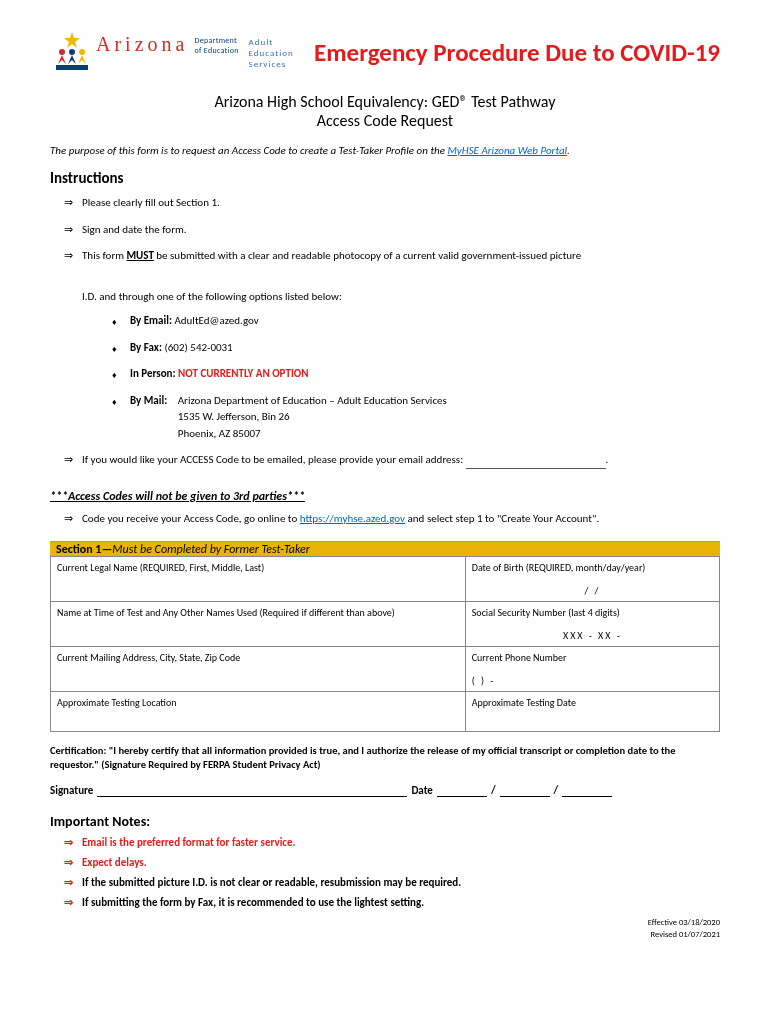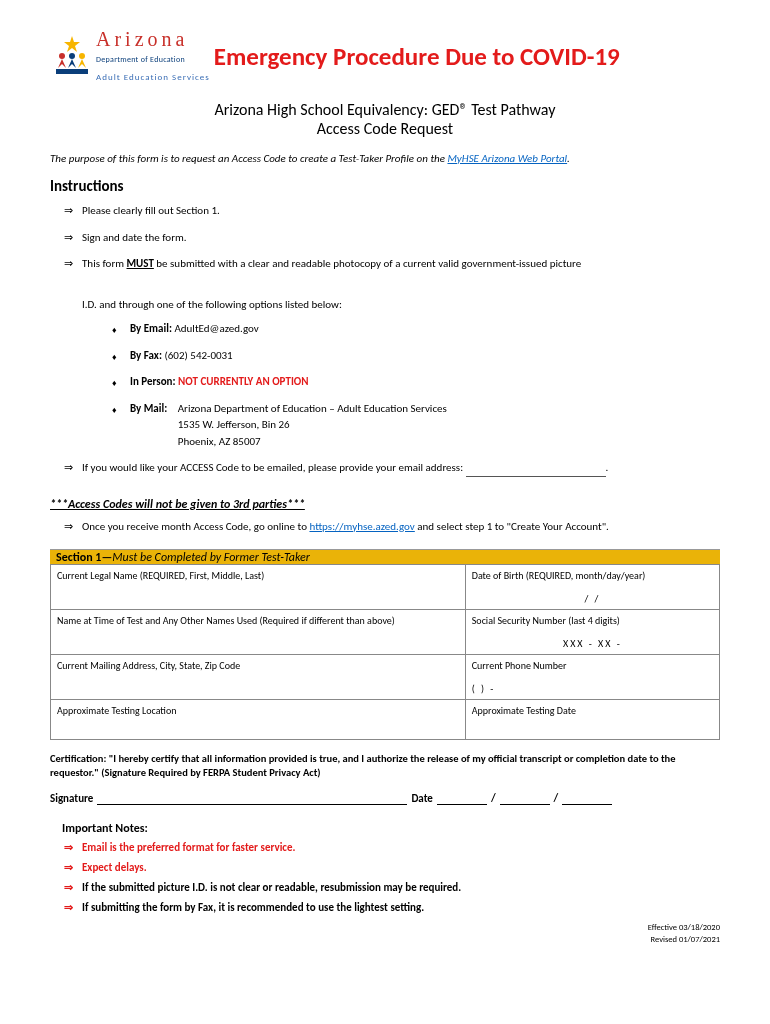--- a/index.html
+++ b/index.html
@@ -8,21 +8,21 @@
     background: #fff;
     width: 770px;
     margin: 0 auto;
     padding: 30px 50px;
     font-size: 11px;
     color: #000;
   }
   .logo-row { display: flex; align-items: center; margin-bottom: 10px; }
   .logo { display: flex; align-items: center; }
   .logo-icon { width: 44px; height: 44px; position: relative; margin-right: 2px; flex-shrink: 0; }
-  .logo-text-block { display: flex; flex-direction: column; gap: 6px; }
+  .logo-text-block { display: flex; flex-direction: row; gap: 6px; }
   .logo-state { font-family: Georgia, serif; font-size: 20px; color: #c8302a; letter-spacing: 4px; line-height: 0.9; }
   .logo-dept { font-size: 8px; color: #0a3e7a; letter-spacing: 0.3px; }
   .logo-program { font-size: 9px; color: #3b6eb5; letter-spacing: 1px; margin-top: 1px; }
   .emergency-banner { color: #e31b1b; font-size: 25px; font-weight: 700; margin-left: 4px; white-space: nowrap; }
   .title-block { text-align: center; margin: 18px 0 14px; }
   .title-line { font-size: 16px; font-weight: 400; }
   .purpose { font-style: italic; margin: 8px 0 12px; }
   .purpose a { color: #0563c1; text-decoration: underline; }
   .section-heading { font-size: 15px; font-weight: 700; margin: 6px 0 8px; }
   .arrow-list { list-style: none; padding-left: 14px; }
@@ -39,21 +39,21 @@
   .link { color: #0563c1; text-decoration: underline; }
   .section1-header { background: #eab308; border-top: 1px solid #999; padding: 0 6px; font-size: 12px; margin-top: 14px; }
   .section1-header .part1 { font-weight: 700; }
   .section1-header .part2 { font-style: italic; }
   table.form-table { width: 100%; border-collapse: collapse; font-size: 10px; }
   table.form-table td { border: 1px solid #888; padding: 4px 6px; vertical-align: top; height: 40px; }
   .field-value { text-align: center; padding-top: 10px; letter-spacing: 2px; }
   .cert { font-weight: 700; font-size: 10.5px; margin: 12px 0; line-height: 1.35; }
   .sig-row { font-size: 11px; font-weight: 700; margin-bottom: 16px; display: flex; }
   .sig-field { border-bottom: 1px solid #000; flex: 1; margin: 0 4px; }
-  .notes-heading { font-size: 12px; font-weight: 700; margin-bottom: 6px; margin-left: 12px; }
+  .notes-heading { font-size: 14px; font-weight: 700; margin-bottom: 6px; }
   .notes-list { list-style: none; padding-left: 14px; }
   .notes-list > li { position: relative; padding-left: 18px; margin-bottom: 5px; font-weight: 700; line-height: 1.35; }
   .notes-list > li::before { content: "⇒"; position: absolute; left: 0; color: #e31b1b; }
   .notes-list .red-txt { color: #e31b1b; }
   .footer-dates { text-align: right; font-size: 8.5px; margin-top: 6px; line-height: 1.4; }
 </style>
 </head>
 <body>
 
 <div class="logo-row">
@@ -111,21 +111,21 @@
   </li>
   <li>
     <span>If you would like your ACCESS Code to be emailed, please provide your email address: </span><span class="blank-line"></span><span>.</span>
   </li>
 </ul>
 
 <span class="notice-bold-ital">***Access Codes will not be given to 3rd parties***</span>
 
 <ul class="arrow-list">
   <li>
-    <span>Once you receive month Access Code, go online to </span><a href="#" class="link">https://myhse.azed.gov</a><span> and select step 1 to "Create Your Account".</span>
+    <span>Code you receive your Access Code, go online to </span><a href="#" class="link">https://myhse.azed.gov</a><span> and select step 1 to "Create Your Account".</span>
   </li>
 </ul>
 
 <div class="section1-header">
   <span class="part1">Section 1—</span><span class="part2">Must be Completed by Former Test-Taker</span>
 </div>
 
 <table class="form-table">
   <tbody>
       <tr>

